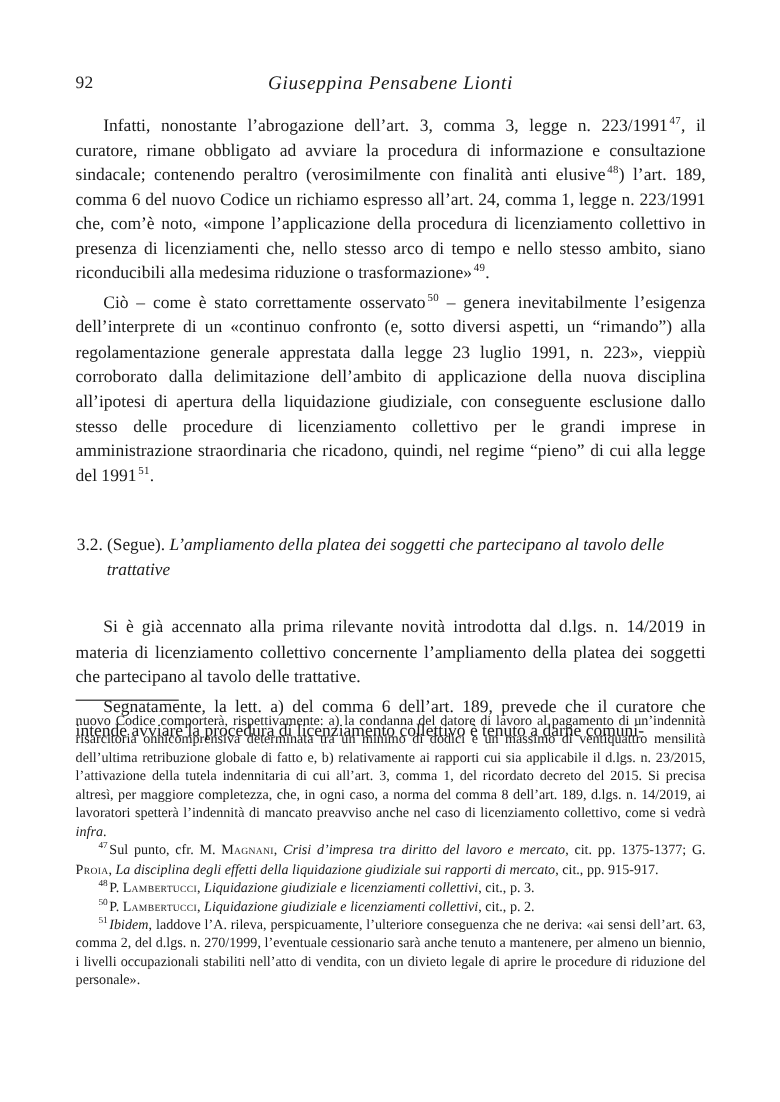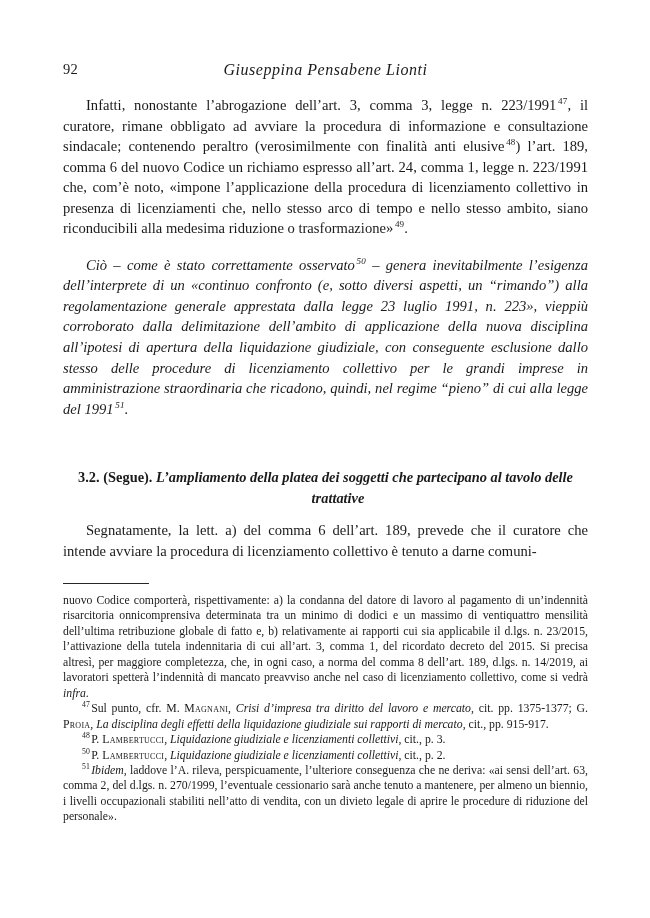--- a/index.html
+++ b/index.html
@@ -61,32 +61,31 @@
   p.body-par {
     margin: 0;
     text-align: justify;
     text-justify: inter-word;
     font-size: 14.6px;
     line-height: 20.55px;
     text-indent: 23px;
     letter-spacing: 0;
     hyphens: manual;
   }
-  p.body-par + p.body-par { margin-top: 16px; font-style: italic; }
+  p.body-par + p.body-par { margin-top: 4px; }
 
   
   .section-heading {
-    margin: 12px;
+    margin: 1px;
     padding-top: 36px;
     font-size: 14.4px;
     line-height: 20.5px;
     padding-left: 25px;
     text-indent: -25px;
-    font-weight: bold;
-    text-align: center;
+    font-weight: normal;
   }
   .section-heading .num { font-style: normal; }
   .section-heading .ttl { font-style: italic; }
 
   .after-heading { padding-top: 27px; }
 
   sup.fnref {
     font-size: 0.62em;
     vertical-align: super;
     line-height: 0;
@@ -142,20 +141,21 @@
     <div class="folio">92</div>
     <div class="running-head">Giuseppina Pensabene Lionti</div>
   </div>
 
   <div class="body-block">
     <p class="body-par">Infatti, nonostante l’abrogazione dell’art. 3, comma 3, legge n. 223/1991<sup class="fnref">47</sup>, il curatore, rimane obbligato ad avviare la procedura di informazione e consultazione sindacale; contenendo peraltro (verosimilmente con finalità anti elusive<sup class="fnref">48</sup>) l’art. 189, comma 6 del nuovo Codice un richiamo espresso all’art. 24, comma 1, legge n. 223/1991 che, com’è noto, «impone l’applicazione della procedura di licenziamento collettivo in presenza di licenziamenti che, nello stesso arco di tempo e nello stesso ambito, siano riconducibili alla medesima riduzione o trasformazione»<sup class="fnref">49</sup>.</p>
     <p class="body-par">Ciò – come è stato correttamente osservato<sup class="fnref">50</sup> – genera inevitabilmente l’esigenza dell’interprete di un «continuo confronto (e, sotto diversi aspetti, un “rimando”) alla regolamentazione generale apprestata dalla legge 23 luglio 1991, n. 223», vieppiù corroborato dalla delimitazione dell’ambito di applicazione della nuova disciplina all’ipotesi di apertura della liquidazione giudiziale, con conseguente esclusione dallo stesso delle procedure di licenziamento collettivo per le grandi imprese in amministrazione straordinaria che ricadono, quindi, nel regime “pieno” di cui alla legge del 1991<sup class="fnref">51</sup>.</p>
 
     <p class="section-heading"><span class="num">3.2. (Segue).</span> <span class="ttl">L’ampliamento della platea dei soggetti che partecipano al tavolo delle trattative</span></p>
 
+    <p class="body-par after-heading">Si è già accennato alla prima rilevante novità introdotta dal d.lgs. n. 14/2019 in materia di licenziamento collettivo concernente l’ampliamento della platea dei soggetti che partecipano al tavolo delle trattative.</p>
     <p class="body-par">Segnatamente, la lett. a) del comma 6 dell’art. 189, prevede che il curatore che intende avviare la procedura di licenziamento collettivo è tenuto a darne comuni-</p>
   </div>
 
   <div class="footnotes">
     <div class="fn-rule"></div>
     <p class="footnote cont">nuovo Codice comporterà, rispettivamente: a) la condanna del datore di lavoro al pagamento di un’indennità risarcitoria onnicomprensiva determinata tra un minimo di dodici e un massimo di ventiquattro mensilità dell’ultima retribuzione globale di fatto e, b) relativamente ai rapporti cui sia applicabile il d.lgs. n. 23/2015, l’attivazione della tutela indennitaria di cui all’art. 3, comma 1, del ricordato decreto del 2015. Si precisa altresì, per maggiore completezza, che, in ogni caso, a norma del comma 8 dell’art. 189, d.lgs. n. 14/2019, ai lavoratori spetterà l’indennità di mancato preavviso anche nel caso di licenziamento collettivo, come si vedrà <span class="it">infra</span>.</p>
     <p class="footnote indented gap"><sup class="fnnum">47</sup>Sul punto, cfr. M. <span class="sc">Magnani</span>, <span class="it">Crisi d’impresa tra diritto del lavoro e mercato</span>, cit. pp. 1375-1377; G. <span class="sc">Proia</span>, <span class="it">La disciplina degli effetti della liquidazione giudiziale sui rapporti di mercato</span>, cit., pp. 915-917.</p>
     <p class="footnote indented gap"><sup class="fnnum">48</sup>P. <span class="sc">Lambertucci</span>, <span class="it">Liquidazione giudiziale e licenziamenti collettivi</span>, cit., p. 3.</p>
     <p class="footnote indented gap"><sup class="fnnum">50</sup>P. <span class="sc">Lambertucci</span>, <span class="it">Liquidazione giudiziale e licenziamenti collettivi</span>, cit., p. 2.</p>
     <p class="footnote indented gap"><sup class="fnnum">51</sup><span class="it">Ibidem</span>, laddove l’A. rileva, perspicuamente, l’ulteriore conseguenza che ne deriva: «ai sensi dell’art. 63, comma 2, del d.lgs. n. 270/1999, l’eventuale cessionario sarà anche tenuto a mantenere, per almeno un biennio, i livelli occupazionali stabiliti nell’atto di vendita, con un divieto legale di aprire le procedure di riduzione del personale».</p>

